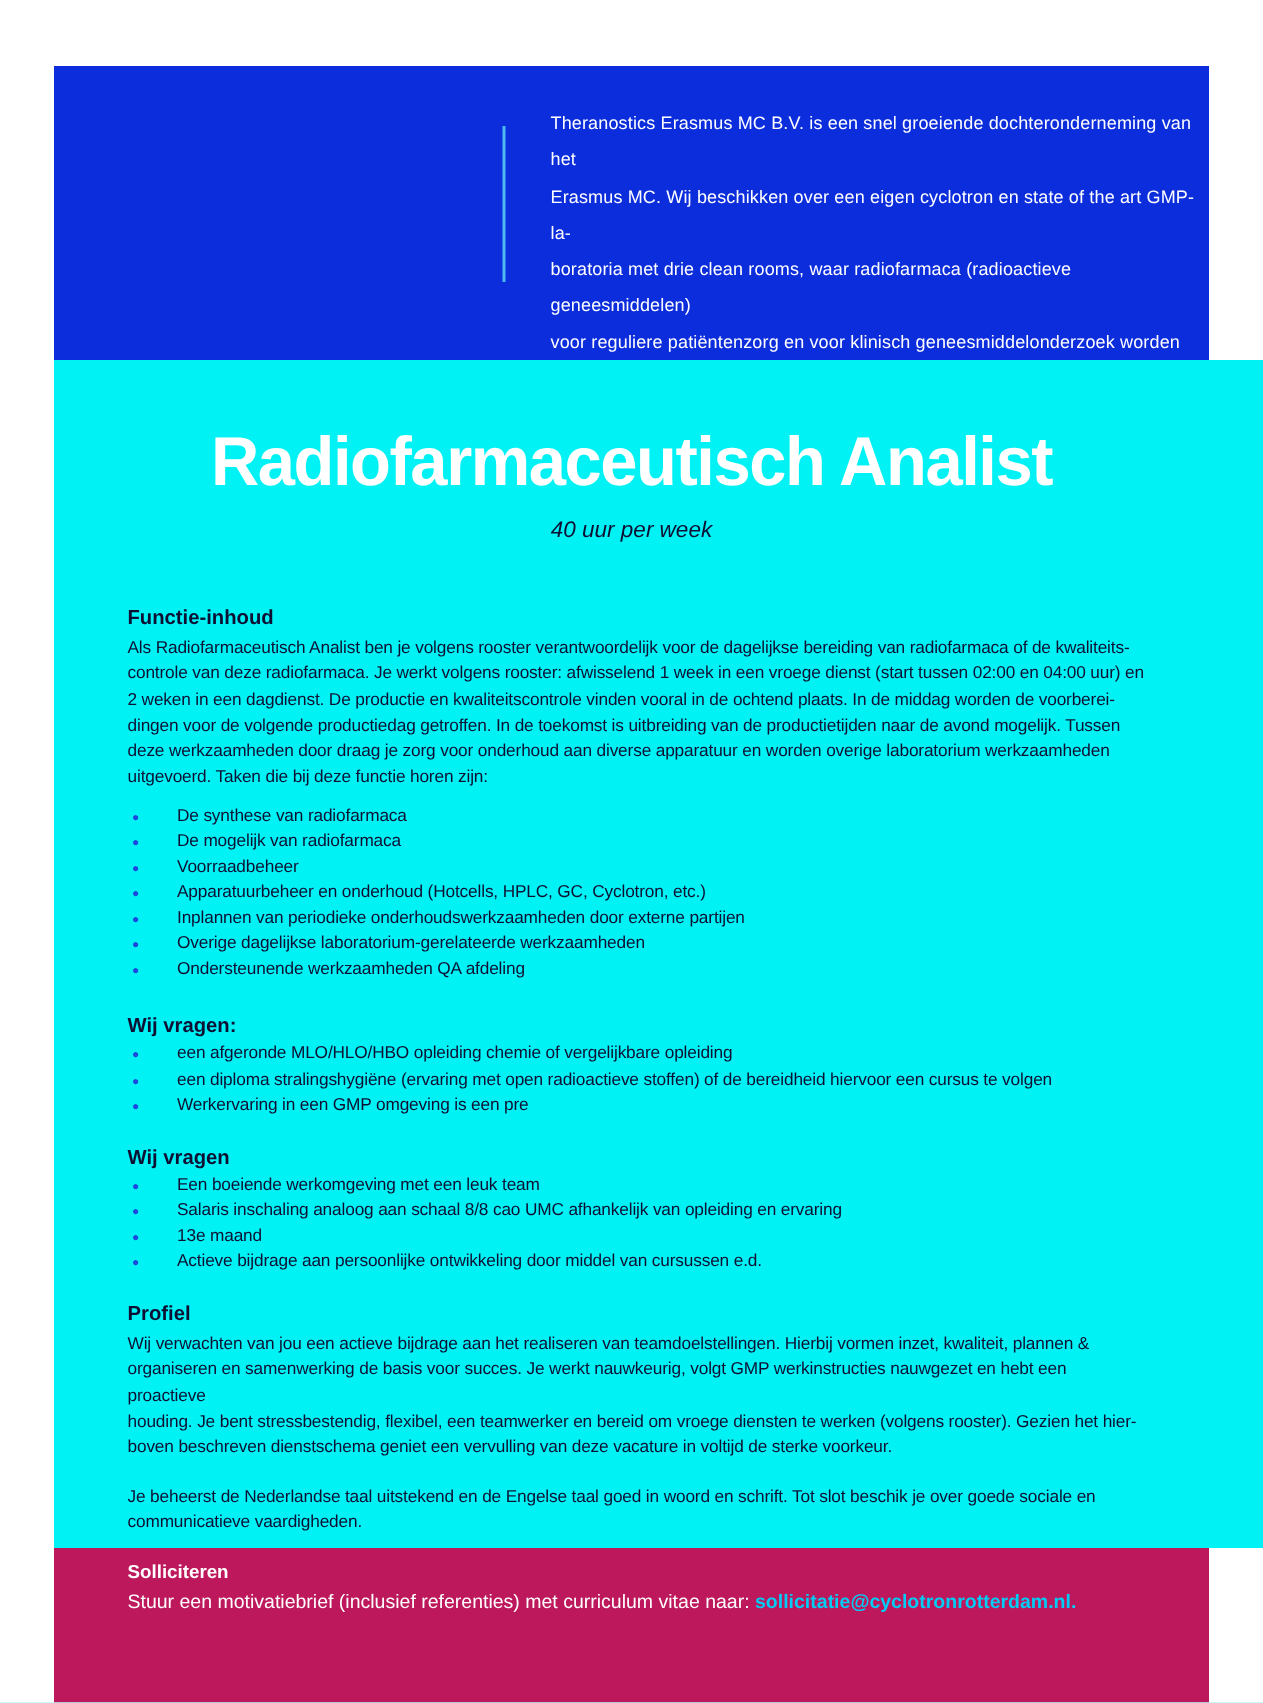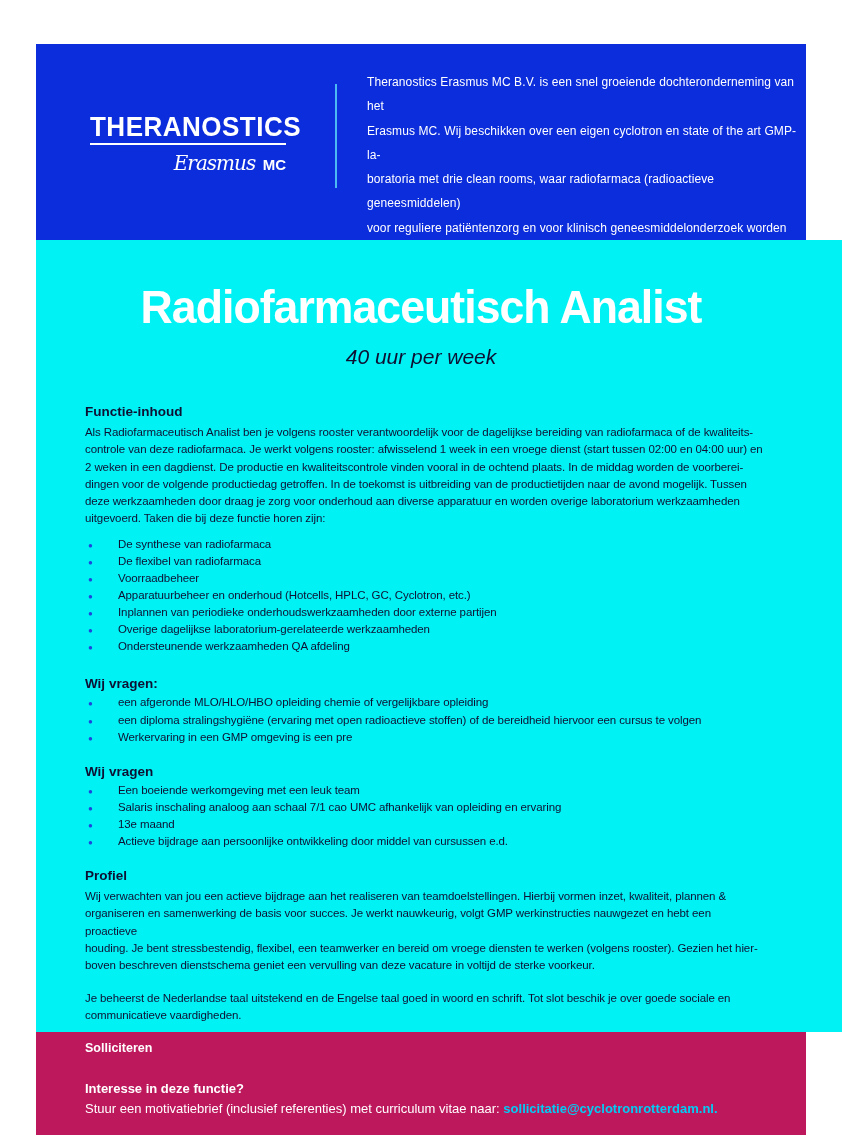--- a/index.html
+++ b/index.html
@@ -13,21 +13,21 @@
   .logo-rule{margin-top:1px;width:196px;height:0;border-bottom:2px solid #ffffff;}
   .logo-script{margin-top:6px;text-align:right;width:196px;white-space:nowrap;}
   .logo-script .script{font-family:"DejaVu Serif", serif;font-style:italic;font-size:20px;letter-spacing:-1px;}
   .logo-script .mc{font-weight:bold;font-size:15px;margin-left:3px;}
   .header-divider{position:absolute;left:299px;top:40px;width:2px;height:104px;background:#4db9f2;}
   .header-intro{position:absolute;left:331px;top:26px;width:432px;color:#ffffff;font-size:12px;line-height:24.3px;white-space:pre-line;letter-spacing:0.1px;}
 
   
   .hero-body{position:absolute;left:36px;top:240px;width:828px;height:792px;background:#00f2f4;color:#0e1033;padding-left:16px;}
   .hero-title{position:absolute;left:0;top:40px;width:770px;text-align:center;color:#ffffff;font-size:46px;font-weight:bold;letter-spacing:-1px;transform:scaleX(0.97);}
-  .hero-subtitle{position:absolute;left:0;top:105px;width:770px;text-align:center;font-style:italic;font-size:21px;color:#0e1033;}
+  .hero-subtitle{position:absolute;left:0;top:105px;width:770px;text-align:center;font-style:italic;font-size:15px;color:#0e1033;}
 
   .content{position:absolute;left:49px;top:163px;width:680px;}
   .sec-heading{font-size:13.5px;font-weight:bold;color:#0e1033;margin:0 0 4px 0;line-height:17px;}
   .body-par{font-size:11.5px;line-height:17.3px;margin:0;white-space:pre-line;letter-spacing:-0.1px;}
   .bullet-list{margin-top:10px;}
   .bullet-row{display:flex;align-items:baseline;height:17.1px;font-size:11.5px;letter-spacing:-0.1px;}
   .bullet{width:33px;flex:0 0 33px;color:#1d46dd;font-size:8px;padding-left:3px;box-sizing:border-box;}
   .bullet-text{color:#0e1033;}
   .gap-s{height:15px;}
   .gap-m{height:18px;}
@@ -39,28 +39,20 @@
   .footer-question{font-size:13px;font-weight:bold;margin-top:23px;line-height:18px;}
   .footer-cta{font-size:13px;line-height:19px;margin-top:1px;}
   .footer-email{color:#00cdf5;font-weight:bold;text-decoration:none;}
 </style>
 </head>
 <body>
 
 <div class="page">
 
   <div class="header-block">
-    <div class="logo">
-      <div class="logo-brand">THERANOSTICS</div>
-      <div class="logo-rule"></div>
-      <div class="logo-script">
-        <span class="script">Erasmus</span>
-        <span class="mc">MC</span>
-      </div>
-    </div>
     <div class="header-divider"></div>
     <div class="header-intro">Theranostics Erasmus MC B.V. is een snel groeiende dochteronderneming van het
 Erasmus MC. Wij beschikken over een eigen cyclotron en state of the art GMP-la-
 boratoria met drie clean rooms, waar radiofarmaca (radioactieve geneesmiddelen)
 voor reguliere patiëntenzorg en voor klinisch geneesmiddelonderzoek worden
 geproduceerd. Vanwege sterke uitbreiding van werkzaamheden zijn wij perma-
 nent op zoek naar geïnteresseerde en gemotiveerde collega</div>
   </div>
 
   <div class="hero-body">
@@ -76,21 +68,21 @@
 dingen voor de volgende productiedag getroffen. In de toekomst is uitbreiding van de productietijden naar de avond mogelijk. Tussen
 deze werkzaamheden door draag je zorg voor onderhoud aan diverse apparatuur en worden overige laboratorium werkzaamheden
 uitgevoerd. Taken die bij deze functie horen zijn:</div>
       <div class="bullet-list">
           <div class="bullet-row">
             <span class="bullet">●</span>
             <span class="bullet-text">De synthese van radiofarmaca</span>
           </div>
           <div class="bullet-row">
             <span class="bullet">●</span>
-            <span class="bullet-text">De flexibel van radiofarmaca</span>
+            <span class="bullet-text">De mogelijk van radiofarmaca</span>
           </div>
           <div class="bullet-row">
             <span class="bullet">●</span>
             <span class="bullet-text">Voorraadbeheer</span>
           </div>
           <div class="bullet-row">
             <span class="bullet">●</span>
             <span class="bullet-text">Apparatuurbeheer en onderhoud (Hotcells, HPLC, GC, Cyclotron, etc.)</span>
           </div>
           <div class="bullet-row">
@@ -126,21 +118,21 @@
 
       <div class="gap-s"></div>
       <div class="sec-heading">Wij vragen</div>
       <div class="bullet-list" style="margin-top:2px;">
           <div class="bullet-row">
             <span class="bullet">●</span>
             <span class="bullet-text">Een boeiende werkomgeving met een leuk team</span>
           </div>
           <div class="bullet-row">
             <span class="bullet">●</span>
-            <span class="bullet-text">Salaris inschaling analoog aan schaal 7/1 cao UMC afhankelijk van opleiding en ervaring</span>
+            <span class="bullet-text">Salaris inschaling analoog aan schaal 8/8 cao UMC afhankelijk van opleiding en ervaring</span>
           </div>
           <div class="bullet-row">
             <span class="bullet">●</span>
             <span class="bullet-text">13e maand</span>
           </div>
           <div class="bullet-row">
             <span class="bullet">●</span>
             <span class="bullet-text">Actieve bijdrage aan persoonlijke ontwikkeling door middel van cursussen e.d.</span>
           </div>
         </div>
@@ -154,20 +146,19 @@
       <div class="gap-s"></div>
       <div class="body-par">Je beheerst de Nederlandse taal uitstekend en de Engelse taal goed in woord en schrift. Tot slot beschik je over goede sociale en
 communicatieve vaardigheden.</div>
 
     </div>
   </div>
 
   <div class="footer-block">
     <div class="footer-inner">
       <div class="footer-heading">Solliciteren</div>
-      <div class="footer-question">Interesse in deze functie?</div>
       <div class="footer-cta">
         <span>Stuur een motivatiebrief (inclusief referenties) met curriculum vitae naar: </span><a href="#" class="footer-email">sollicitatie@cyclotronrotterdam.nl.</a>
       </div>
     </div>
   </div>
 
 </div>
 
 </body></html>

